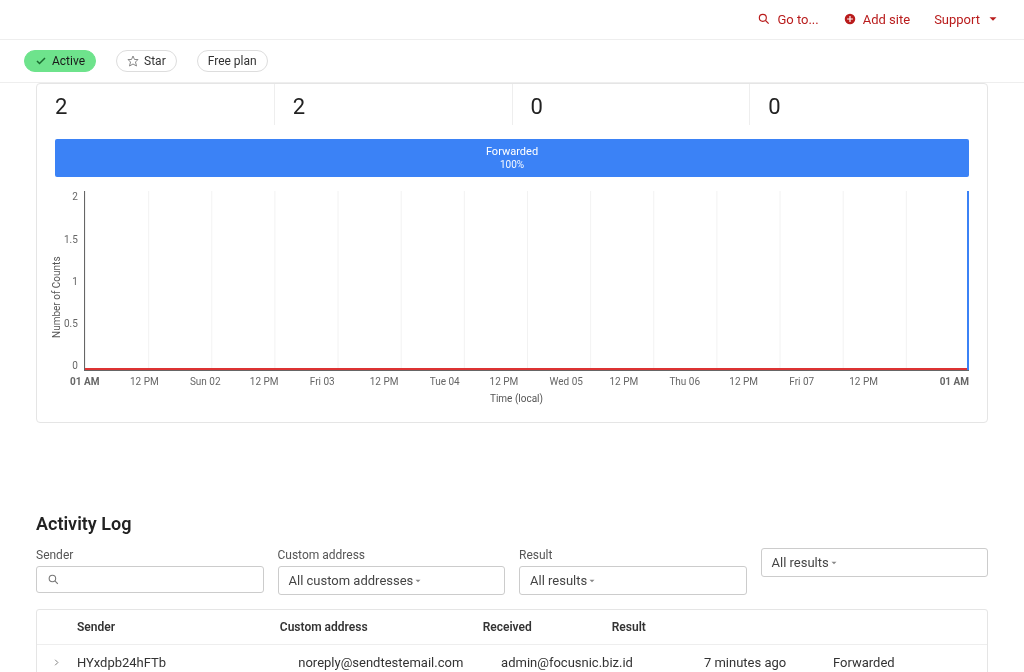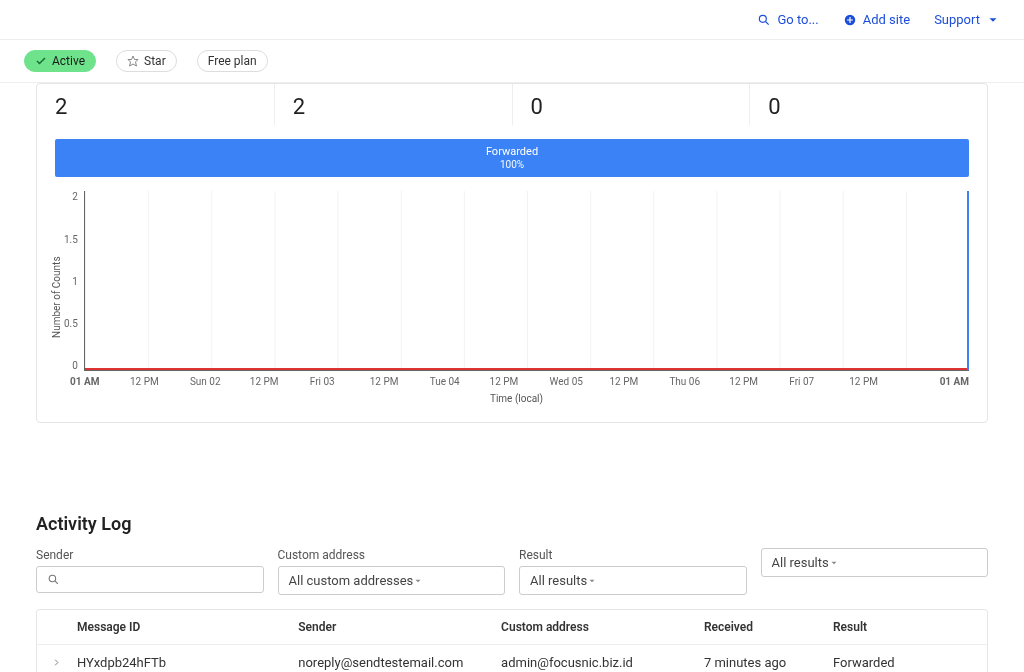--- a/index.html
+++ b/index.html
@@ -1,20 +1,20 @@
 <!DOCTYPE html>
 <html><head>
 <meta charset="utf-8">
 <style>
   * { box-sizing: border-box; margin: 0; padding: 0; }
   body { font-family: -apple-system, BlinkMacSystemFont, "Segoe UI", Roboto, sans-serif; font-size: 13px; color: #333; background: #fff; }
   
   
   .topnav { display: flex; justify-content: flex-end; align-items: center; padding: 12px 24px; gap: 24px; border-bottom: 1px solid #eee; }
-  .topnav-item { display: inline-flex; align-items: center; gap: 6px; color: #1d4ed8; cursor: pointer; font-size: 13px; }
+  .topnav-item { display: inline-flex; align-items: flex-start; gap: 6px; color: #b91c1c; cursor: pointer; font-size: 13px; }
   .topnav-item svg { width: 14px; height: 14px; }
   
   
   .pills-row { display: flex; align-items: center; gap: 20px; padding: 10px 24px; border-bottom: 1px solid #eee; }
   .pill { display: inline-flex; align-items: center; gap: 5px; border: 1px solid #ddd; border-radius: 14px; padding: 3px 10px; font-size: 12px; background: #fff; cursor: pointer; }
   .pill.active { background: #6ee38c; border-color: #6ee38c; color: #1a1a1a; }
   .pill svg { width: 12px; height: 12px; }
   
   
   .content { padding: 0 36px 36px 36px; }
@@ -208,21 +208,20 @@
           <svg viewBox="0 0 24 24" fill="currentColor">
               <path d="M6 9l6 6 6-6z"></path>
             </svg>
         </div>
       </div>
     </div>
 
     <div class="log-table">
       <div class="log-header">
         <div class="col-expand"></div>
-        <div class="col-msgid">Message ID</div>
         <div class="col-sender">Sender</div>
         <div class="col-custom">Custom address</div>
         <div class="col-recv">Received</div>
         <div class="col-result">Result</div>
       </div>
 
       <div class="log-row">
         <div class="col-expand">
           <svg viewBox="0 0 24 24" fill="none" stroke="currentColor" stroke-width="2">
               <polyline points="9 6 15 12 9 18"></polyline>

